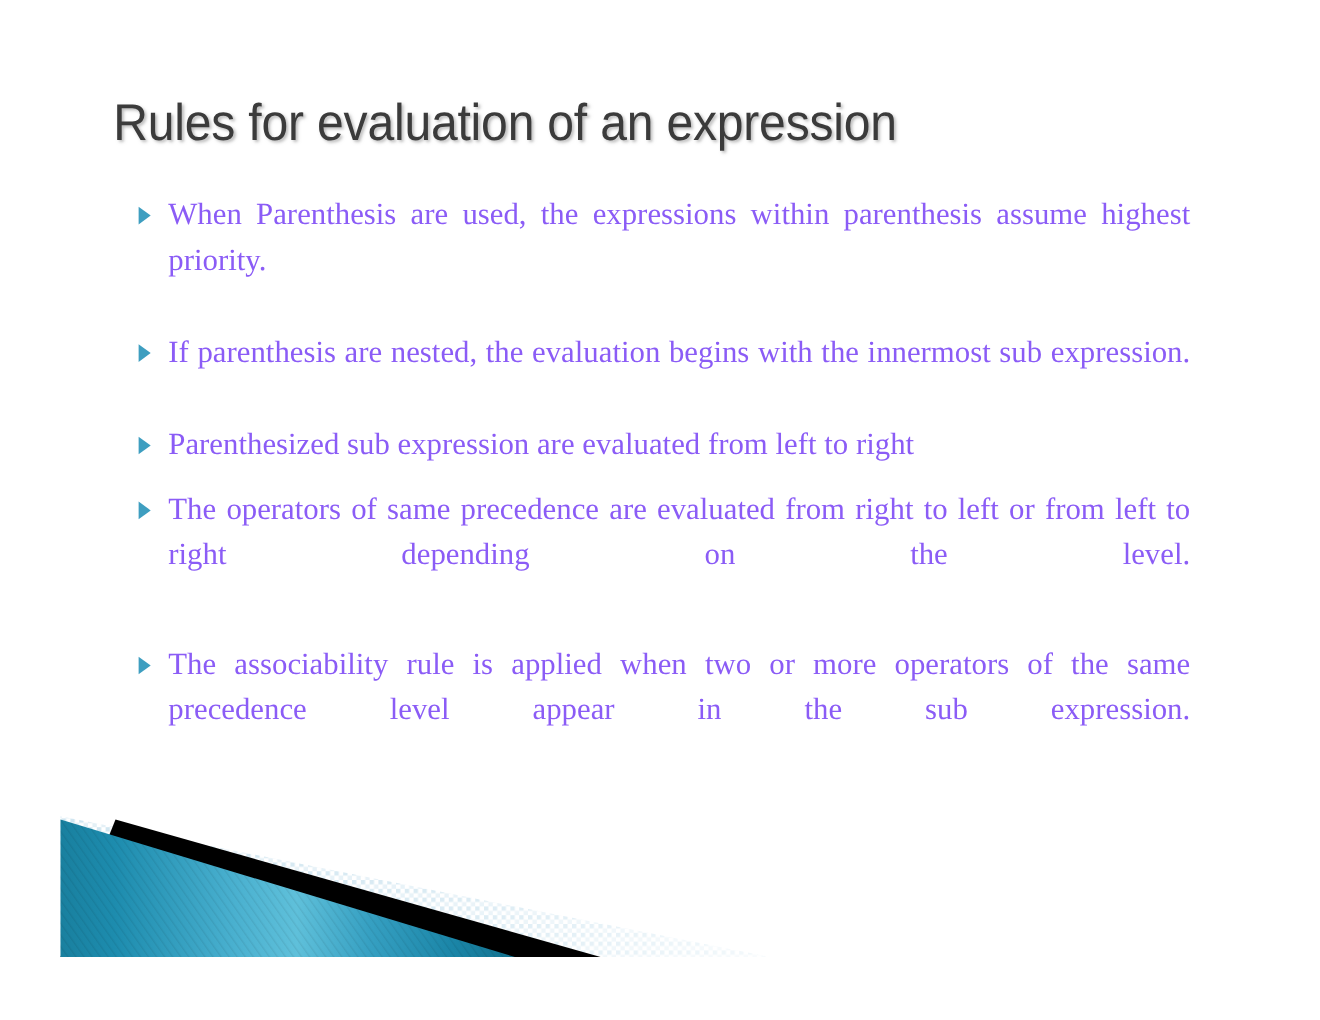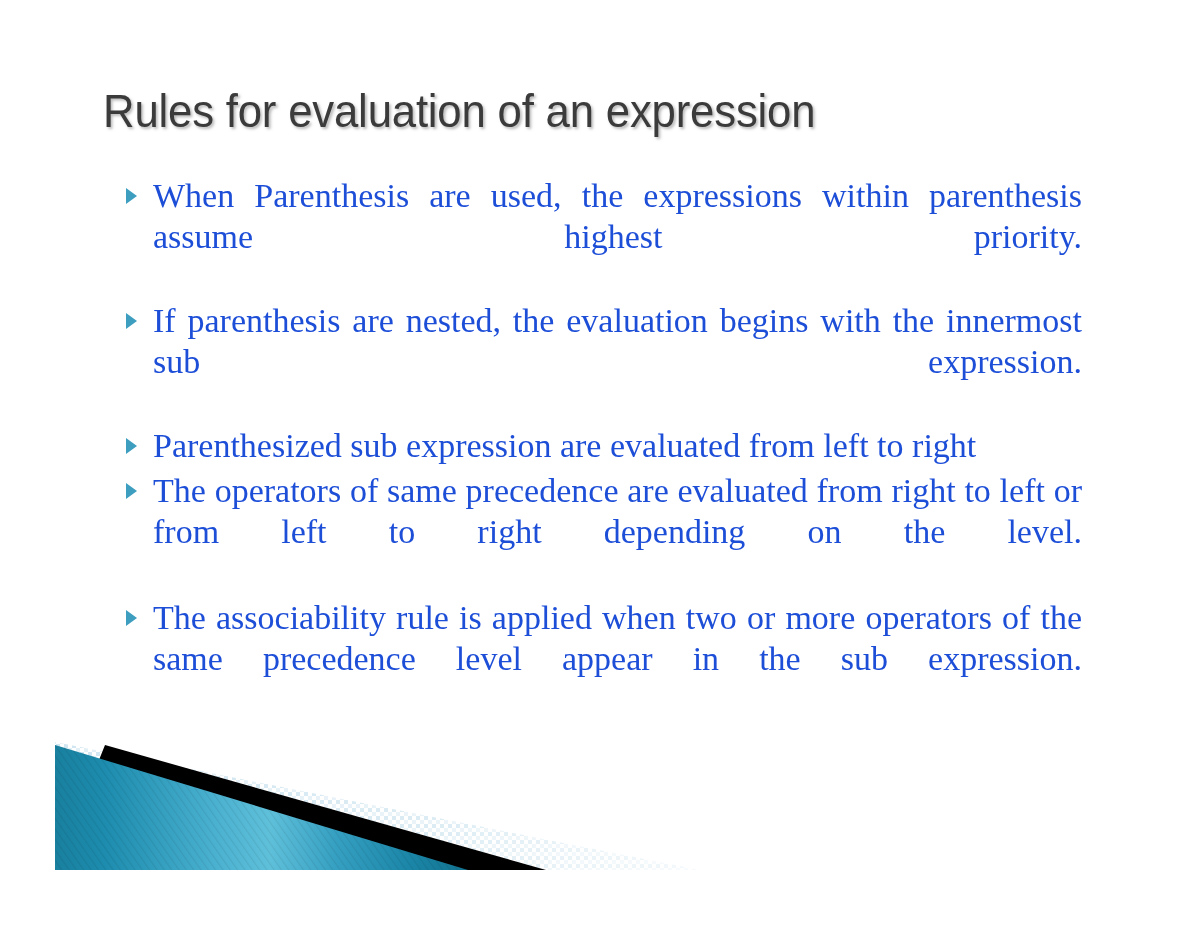--- a/index.html
+++ b/index.html
@@ -47,31 +47,31 @@
     position: absolute;
     left: 120px;
     top: 175px;
     width: 962px;
   }
 
   .bullet-row {
     position: relative;
     padding-left: 33px;
     margin: 0 0 2px 0;
-    color: #1d4ed8;
-    font-size: 34px;
+    color: #8b5cf6;
+    font-size: 28px;
     line-height: 41px;
     text-align: justify;
     text-justify: inter-word;
   }
   .bullet-row.no-justify {
     text-align: left;
   }
   .bullet-row.gap-before {
-    margin-top: 4px;
+    margin-top: 18px;
   }
 
   .bullet-marker {
     position: absolute;
     left: 6px;
     top: 13px;
     width: 0;
     height: 0;
     border-top: 8px solid transparent;
     border-bottom: 8px solid transparent;

